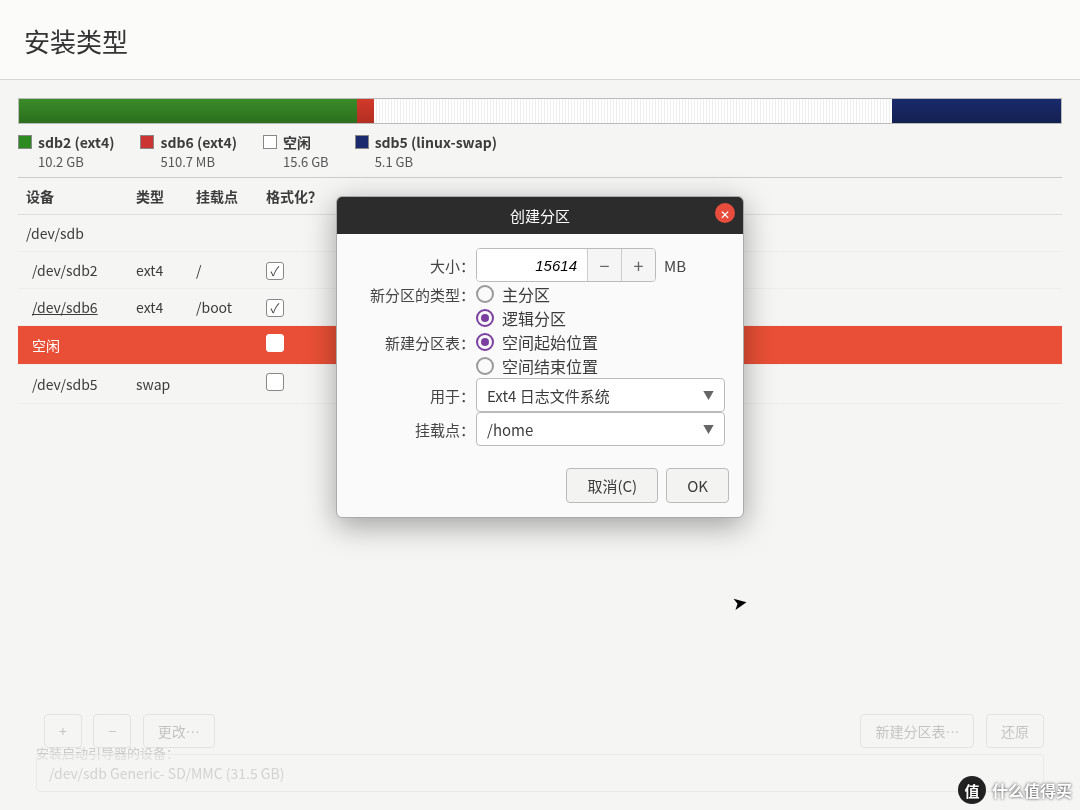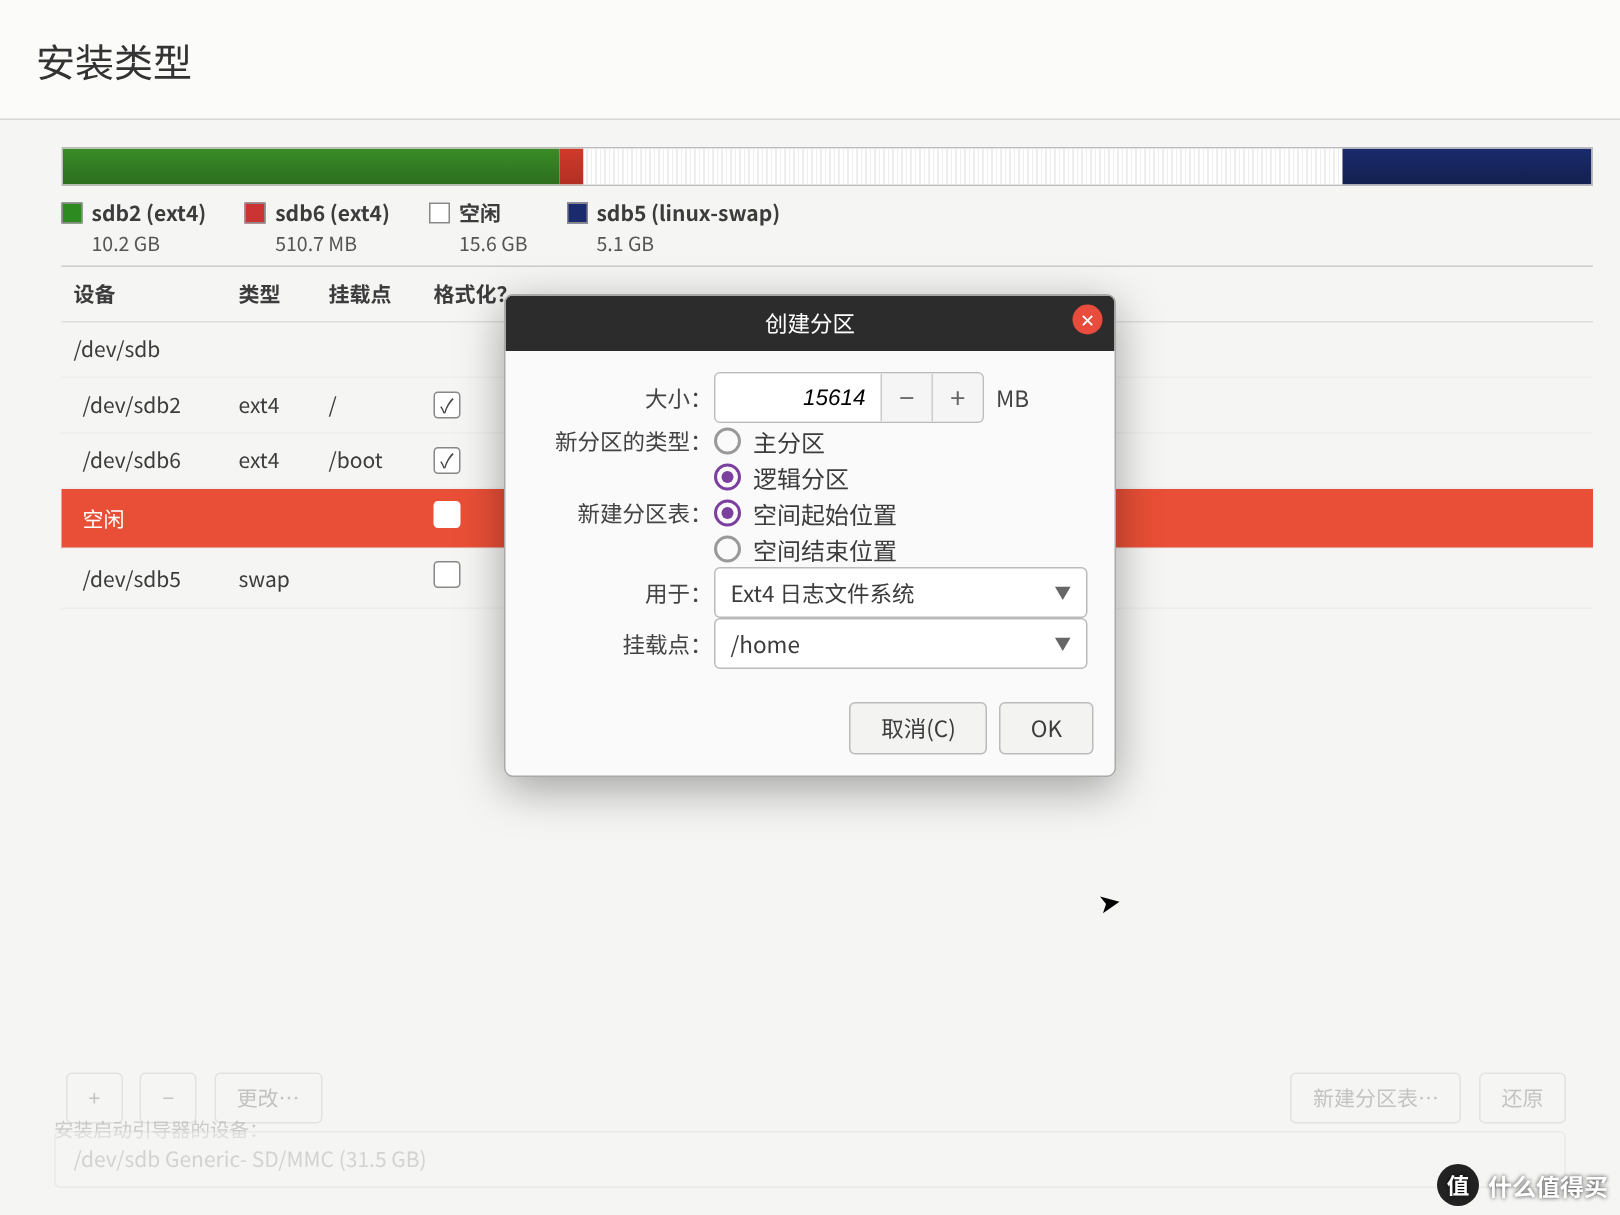--- a/index.html
+++ b/index.html
@@ -11,21 +11,21 @@
     overflow: hidden;
     position: relative;
     color: #3c3c3c;
   }
   .header {
     padding: 22px 24px 20px;
     border-bottom: 1px solid #d8d8d6;
     background: #fbfbfa;
   }
   .header h1 { font-size: 26px; font-weight: 400; color: #333; }
-  .content { padding: 18px 18px 0; margin-left: 23px; }
+  .content { padding: 18px 18px 0; }
   .disk-bar {
     height: 26px;
     border: 1px solid #bbb;
     display: flex;
     overflow: hidden;
     background: #fff;
   }
   .seg { height: 100%; }
   .seg.g  { background: linear-gradient(#3a8c28,#2c6e1e); }
   .seg.r  { background: linear-gradient(#d13a2a,#b22f22); }
@@ -168,21 +168,21 @@
         <div></div>
     </div>
     <div class="trow">
       <div style="padding-left:6px;">/dev/sdb2</div>
       <div>ext4</div>
       <div>/</div>
       <div><span class="chk on"></span></div>
         <div></div>
     </div>
     <div class="trow">
-      <div style="padding-left:6px;">/dev/sdb6</div>
+      <div style="padding-left:6px;text-decoration:underline;">/dev/sdb6</div>
       <div>ext4</div>
       <div>/boot</div>
       <div><span class="chk on"></span></div>
         <div></div>
     </div>
     <div class="trow sel">
       <div style="padding-left:6px;">空闲</div>
       <div></div>
         <div></div>
       <div><span class="chk"></span></div>

